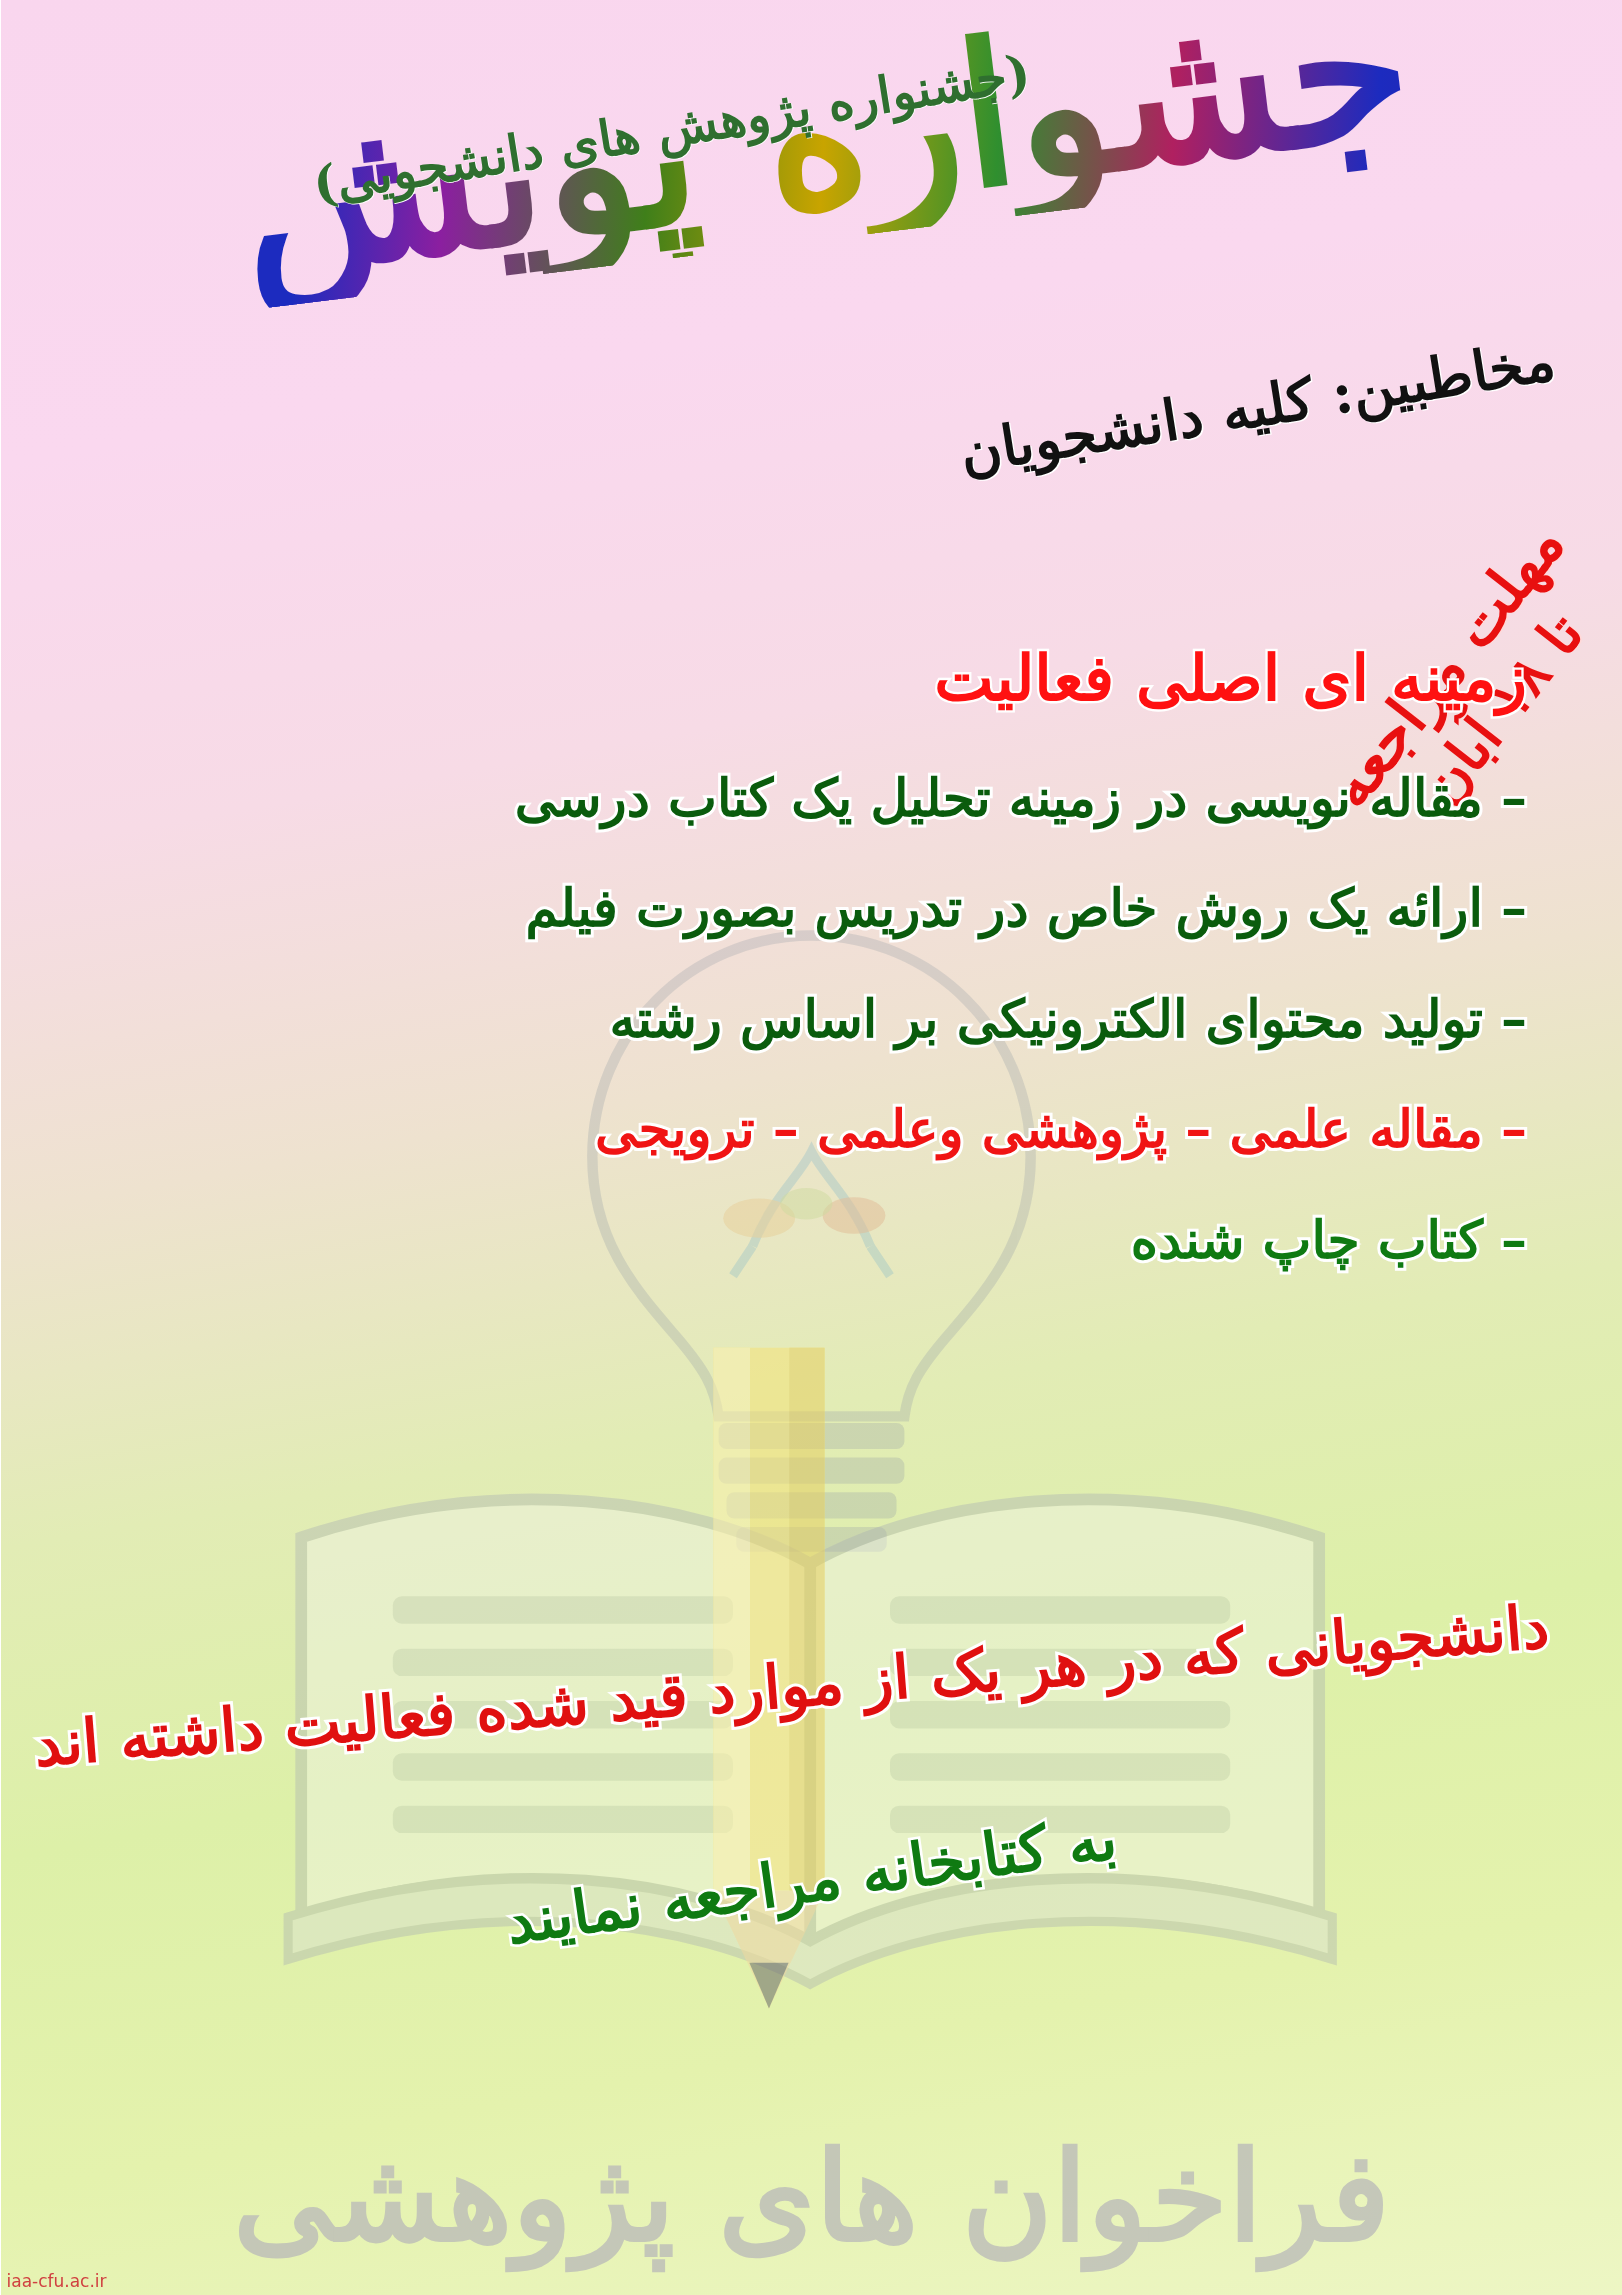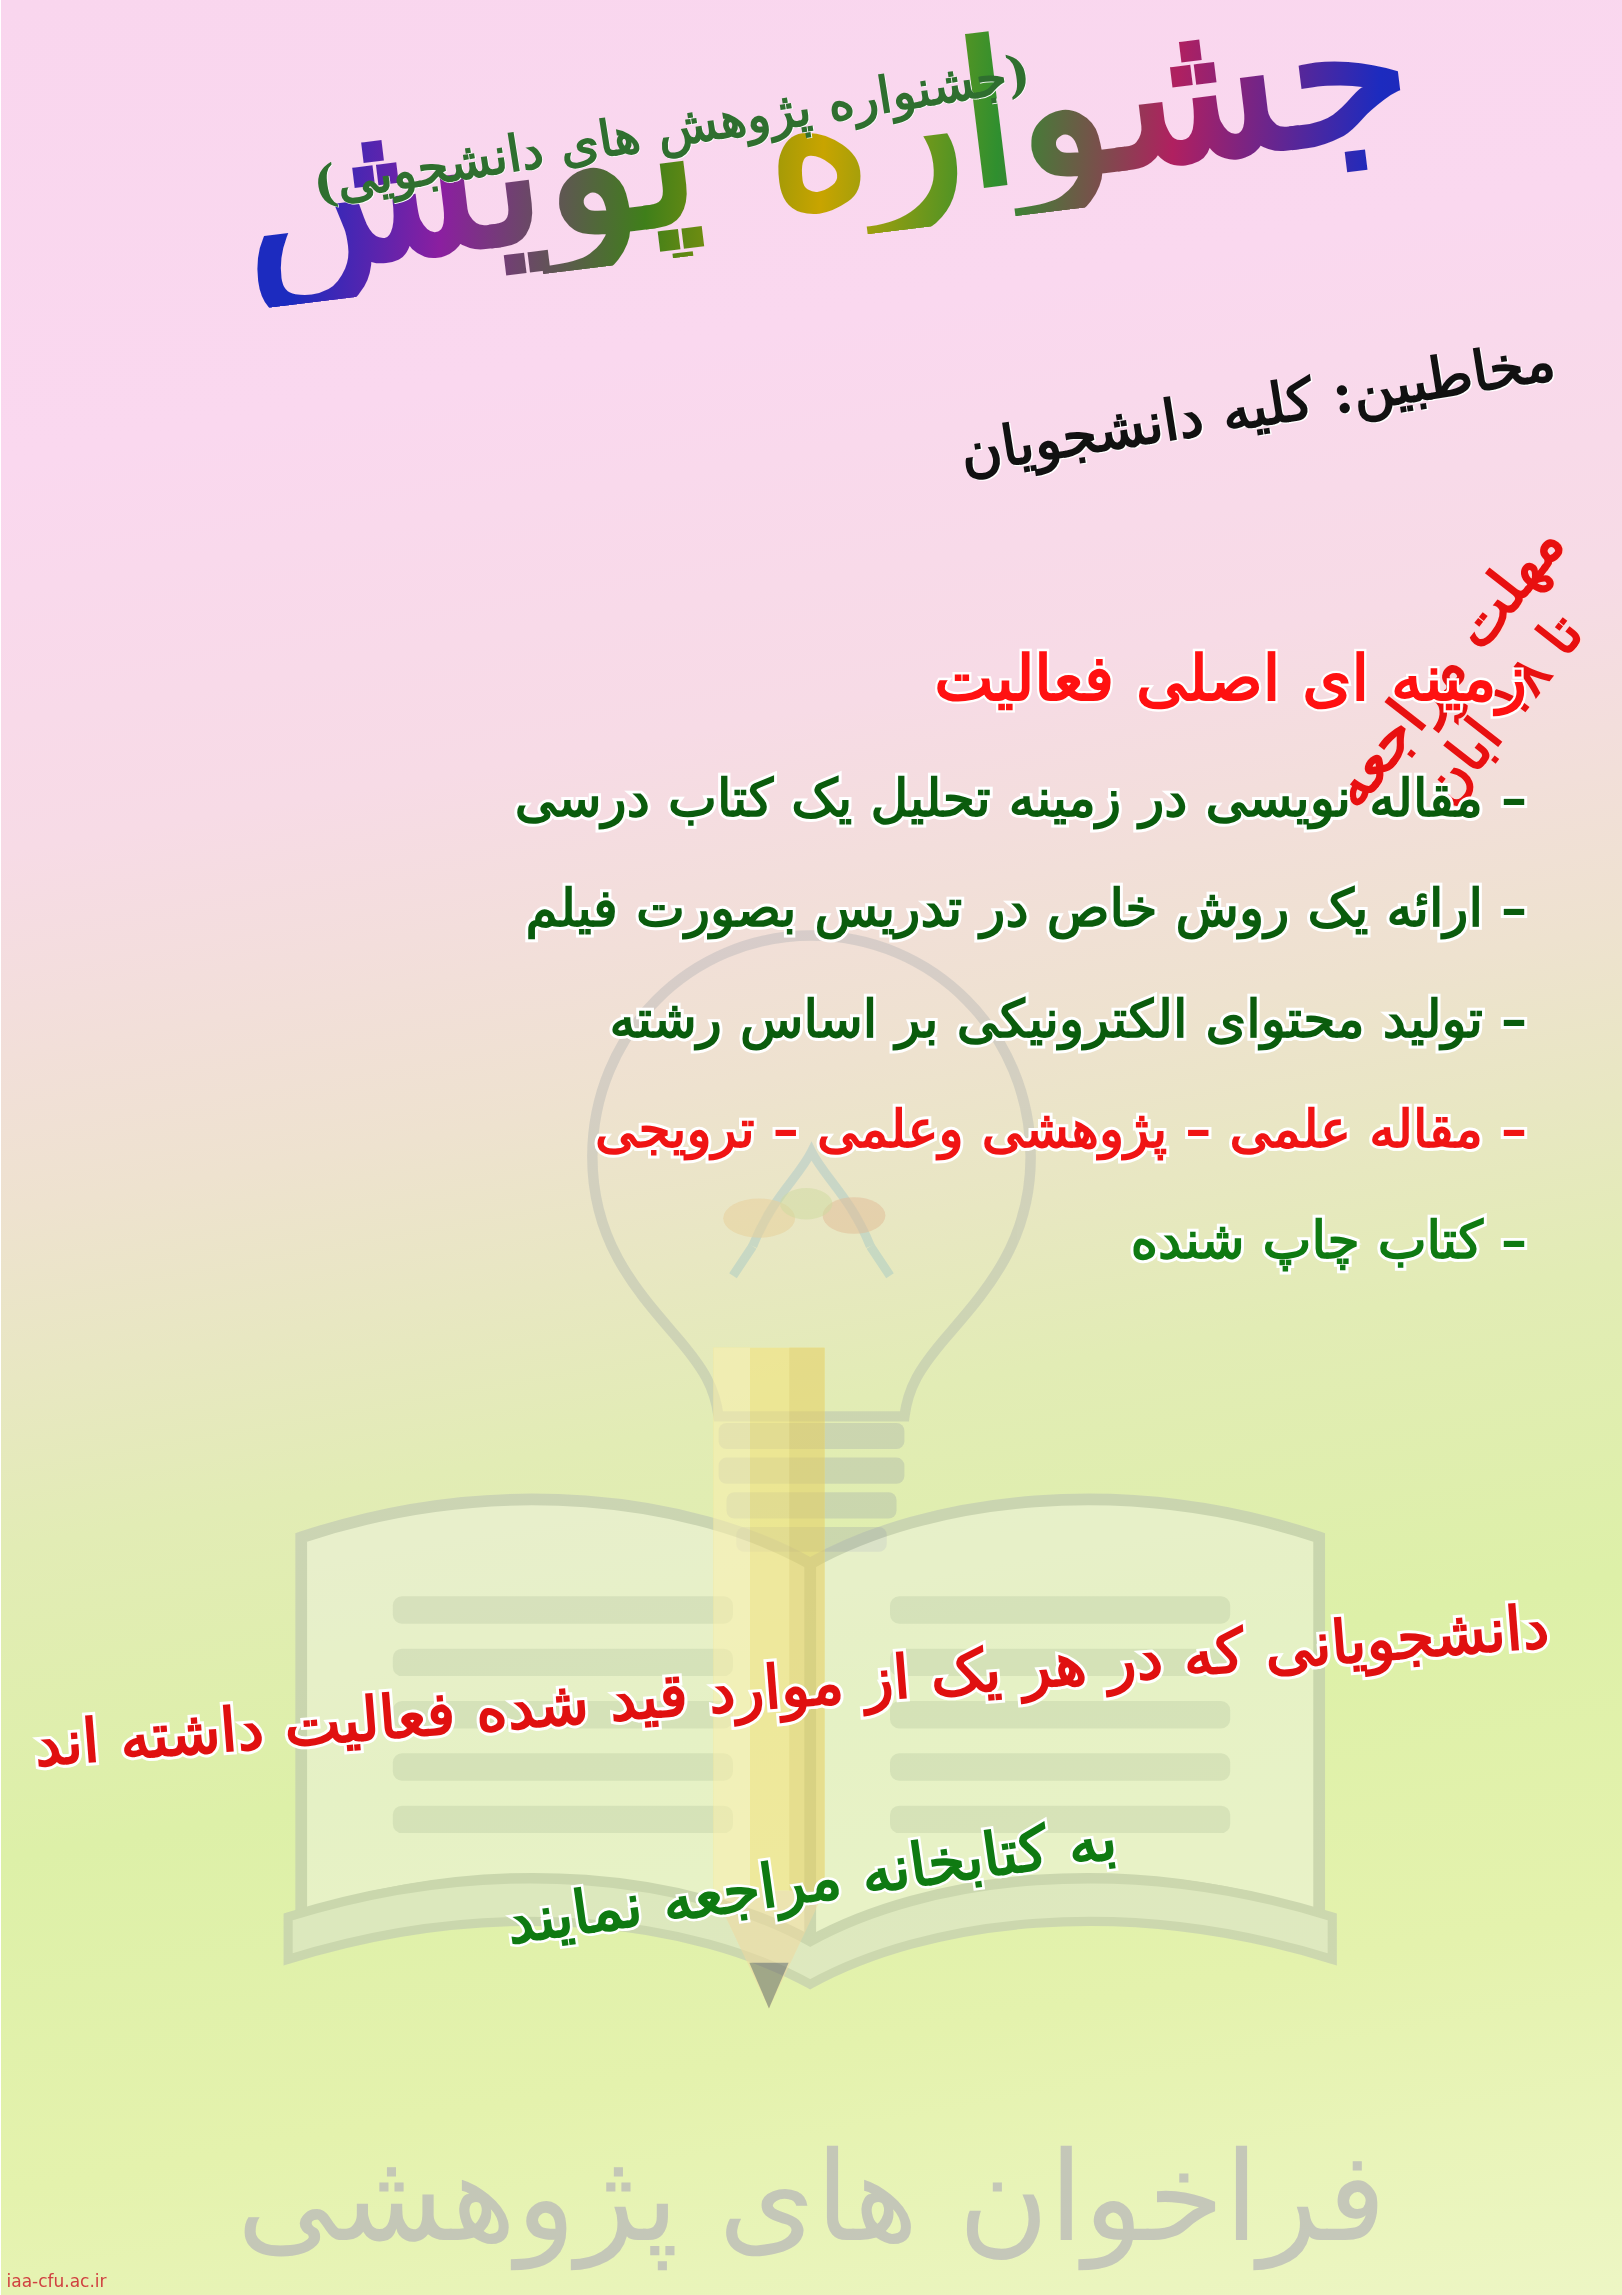--- a/index.html
+++ b/index.html
@@ -194,21 +194,21 @@
 
   
   .footer-wm {
     position: absolute;
     left: 0;
     bottom: 26px;
     width: 1623px;
     text-align: center;
     font-family: "DejaVu Serif", "Liberation Serif", serif;
     font-size: 124px;
-    font-weight: normal;
+    font-weight: bold;
     color: #b9b9b9;
     opacity: 0.75;
     letter-spacing: -2.6px;
     white-space: nowrap;
   }
 
   .corner-tag {
     position: absolute;
     left: 6.5px;
     bottom: 3.9px;

